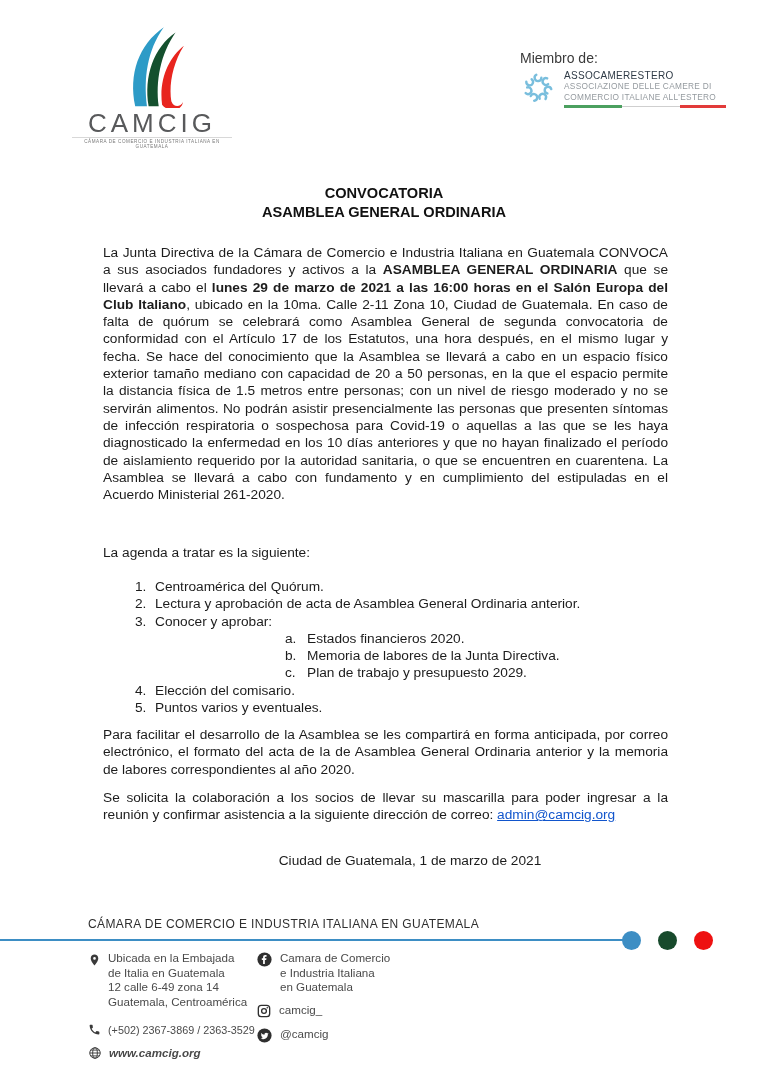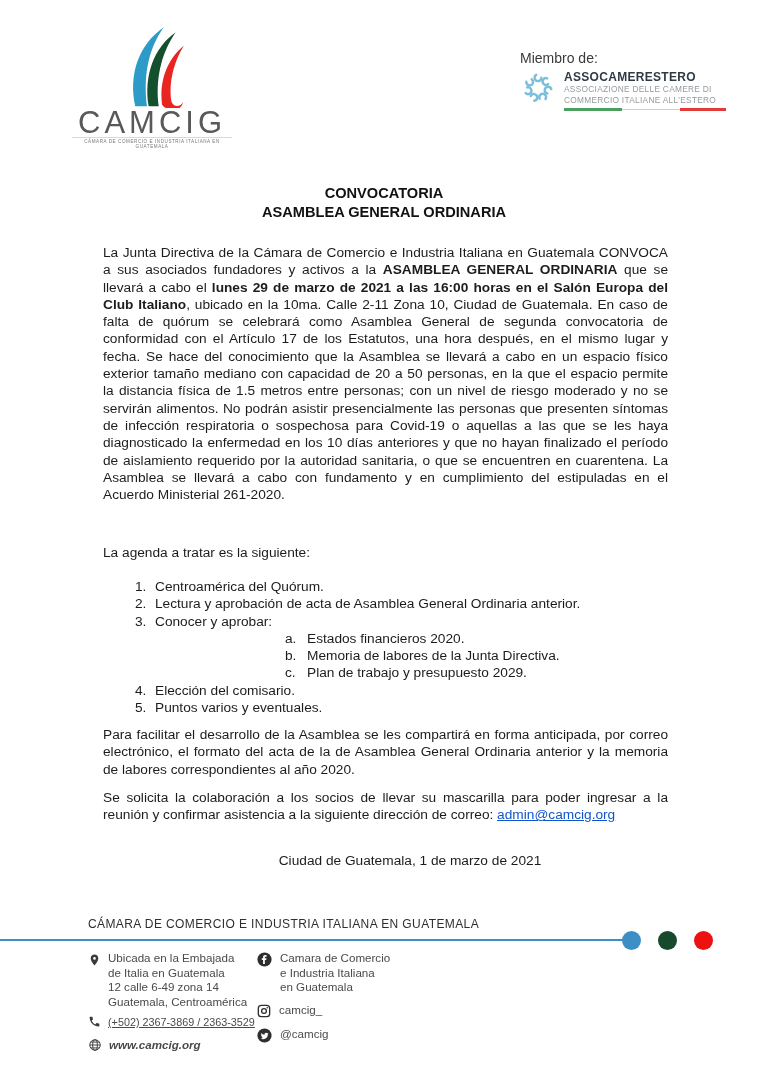--- a/index.html
+++ b/index.html
@@ -2,26 +2,26 @@
 <html><head>
 <meta charset="utf-8">
 <style>
   html,body{margin:0;padding:0;background:#e9e9e9;}
   .page{
     position:relative;width:768px;height:1086px;margin:0 auto;background:#ffffff;
     font-family:"Liberation Sans",sans-serif;color:#1a1a1a;overflow:hidden;
   }
   
   .camcig-logo{position:absolute;left:72px;top:24px;width:160px;text-align:center;}
-  .camcig-name{font-size:31px;letter-spacing:4px;color:#58595b;line-height:26px;margin-top:-2px;}
+  .camcig-name{font-size:26px;letter-spacing:4px;color:#58595b;line-height:26px;margin-top:-2px;}
   .camcig-tagline{font-size:4.6px;letter-spacing:.55px;color:#7a7a7a;margin-top:1px;border-top:.5px solid #d8d8d8;padding-top:1px;}
   .member-block{position:absolute;left:520px;top:50px;width:220px;}
   .member-label{font-size:14px;color:#3a3a3a;margin-bottom:4px;}
   .member-row{display:flex;gap:8px;align-items:flex-start;}
-  .assoc-name{font-size:12px;font-weight:bold;color:#2e3a46;letter-spacing:.3px;}
+  .assoc-name{font-size:10px;font-weight:normal;color:#2e3a46;letter-spacing:.3px;}
   .assoc-sub{font-size:8.3px;color:#949a9f;letter-spacing:.3px;line-height:10.5px;}
   .assoc-bars{margin-top:3px;width:162px;display:flex;align-items:center;}
   .bar-green{width:58px;height:3px;}
   .bar-mid{flex:1;height:1px;background:#cfcfcf;}
   .bar-red{width:46px;height:3px;}
   
   .doc-title{position:absolute;left:0;width:768px;top:184px;text-align:center;font-weight:bold;font-size:14.6px;line-height:18.5px;color:#111;}
   .body-text{position:absolute;left:103px;width:565px;font-size:13.7px;line-height:17.3px;color:#1c1c1c;}
   .justify{text-align:justify;}
   .p1{top:244px;}
@@ -37,21 +37,21 @@
   
   .footer-title{position:absolute;left:88px;top:917px;font-size:12px;letter-spacing:.4px;color:#2f2f2f;font-weight:500;}
   .footer-line{position:absolute;left:0;top:939px;height:2px;}
   .dot{position:absolute;top:931px;width:19px;height:19px;border-radius:50%;}
   .contact{position:absolute;left:88px;top:951px;display:flex;font-size:11.6px;color:#4a4a4a;}
   .c-col1{width:168px;}
   .c-col2{width:190px;}
   .c-item{display:flex;gap:7px;align-items:flex-start;}
   .c-item .txt{line-height:14.5px;}
   .pre-line{white-space:pre-line;}
-  .mt6{margin-top:6px;text-decoration:underline;} .mt8{margin-top:8px;}
+  .mt6{margin-top:14px;} .mt8{margin-top:8px;}
   .bold{font-weight:bold;font-style:italic;}
   .icon{flex:none;}
 </style>
 </head>
 <body>
 
 <div class="page">
 
   <div class="camcig-logo">
     <svg width="92" height="84" viewBox="0 0 100 100">

